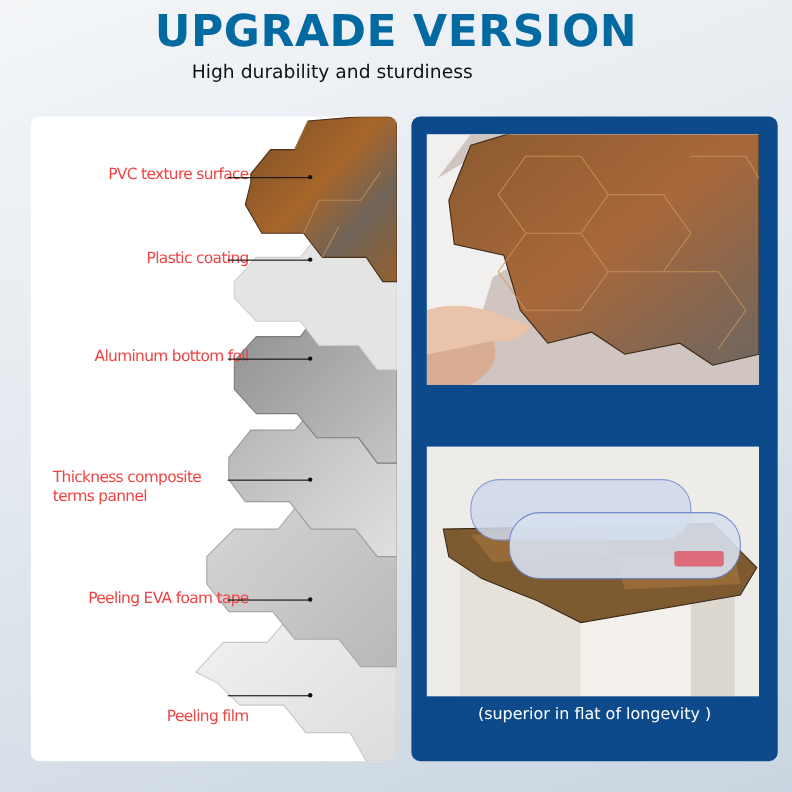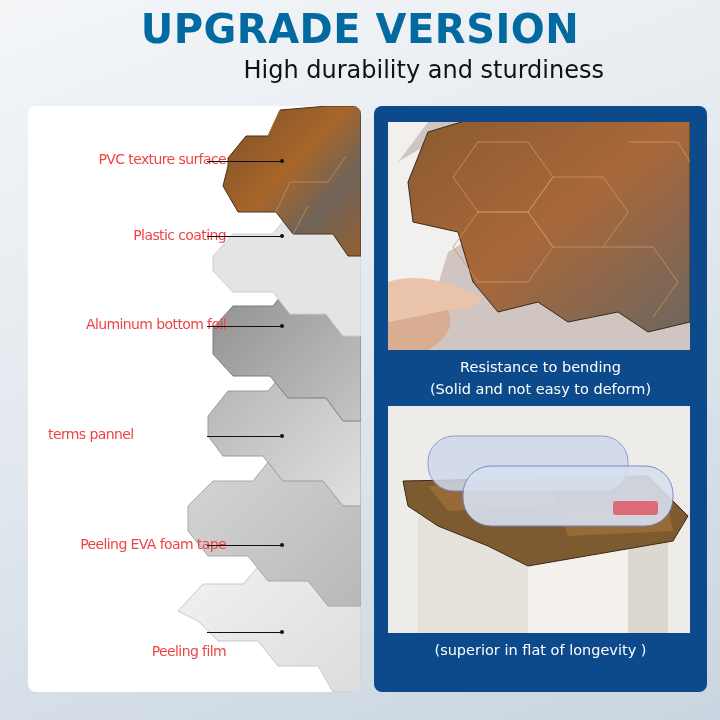--- a/index.html
+++ b/index.html
@@ -2,22 +2,22 @@
 <html><head>
 <meta charset="utf-8">
 <style>
   html,body{margin:0;padding:0;}
   body{width:720px;height:720px;overflow:hidden;position:relative;
     background:linear-gradient(160deg,#f4f6f8 0%,#e3e9ef 45%,#c9d5e0 100%);
     font-family:"Liberation Sans","DejaVu Sans",sans-serif;}
   .title{position:absolute;top:6px;left:0;width:720px;text-align:center;
     font-family:"DejaVu Sans",sans-serif;font-weight:bold;font-size:40px;letter-spacing:0.5px;
     color:#0369a1;}
-  .subtitle{position:absolute;top:56px;left:0;width:604px;text-align:right;
-    font-family:"DejaVu Sans",sans-serif;font-size:24px;color:#111;}
+  .subtitle{position:absolute;top:56px;left:0;width:604px;text-align:center;
+    font-family:"DejaVu Sans",sans-serif;font-size:17px;color:#111;}
   .left-card{position:absolute;left:28px;top:106px;width:333px;height:586px;background:#fff;
     border-radius:8px;overflow:hidden;}
   .layer-label{position:absolute;font-family:"DejaVu Sans",sans-serif;font-size:14px;color:#ef4444;
     letter-spacing:-0.6px;line-height:17px;text-align:right;}
   .leader{position:absolute;height:1px;background:#111;}
   .leader::after{content:"";position:absolute;right:-2px;top:-2px;width:4px;height:4px;border-radius:50%;background:#111;}
   .hex-stack{position:absolute;left:0;top:0;width:333px;height:586px;}
   .right-card{position:absolute;left:374px;top:106px;width:333px;height:586px;background:#0d4a8c;
     border-radius:8px;}
   .photo{position:absolute;left:14px;width:302px;overflow:hidden;}
@@ -74,20 +74,21 @@
   <div class="layer-label" style="right:135px;top:45px;">PVC texture surface</div>
   <div class="leader" style="left:179px;top:55px;width:75px;"></div>
 
   <div class="layer-label" style="right:135px;top:121px;">Plastic coating</div>
   <div class="leader" style="left:179px;top:130px;width:75px;"></div>
 
   <div class="layer-label" style="right:135px;top:210px;">Aluminum bottom foil</div>
   <div class="leader" style="left:179px;top:220px;width:75px;"></div>
 
   <div class="layer-label" style="left:20px;top:320px;text-align:left;">
+    <div>Thickness composite</div>
     <div>terms pannel</div>
   </div>
   <div class="leader" style="left:179px;top:330px;width:75px;"></div>
 
   <div class="layer-label" style="right:135px;top:430px;">Peeling EVA foam tape</div>
   <div class="leader" style="left:179px;top:439px;width:75px;"></div>
 
   <div class="layer-label" style="right:135px;top:537px;">Peeling film</div>
   <div class="leader" style="left:179px;top:526px;width:75px;"></div>
 </div>
@@ -102,24 +103,20 @@
             <stop offset="1" stop-color="#6e6660"></stop>
           </linearGradient>
       </defs>
       <path d="M10 40 L60 10 L110 40 L110 100 L60 130 L30 228 L302 228 L302 0 L40 0 Z" fill="#b9a9a4" opacity="0.6"></path>
       <path d="M40 10 L90 -5 L302 -5 L302 200 L260 210 L230 190 L180 200 L150 180 L110 190 L85 160 L70 110 L25 100 L20 60 Z" fill="url(#gT1)" stroke="#3a2a1a"></path>
       <path d="M90 20 L140 20 L165 55 L140 90 L90 90 L65 55 Z M165 55 L215 55 L240 90 L215 125 L165 125 L140 90 Z M240 20 L290 20 L302 40 M90 90 L140 90 L165 125 L140 160 L90 160 L65 125 Z M215 125 L265 125 L290 160 L265 195" fill="none" stroke="#c9995c" stroke-width="1" opacity="0.8"></path>
       <path d="M0 160 Q30 150 70 165 L95 175 Q85 190 60 188 L0 200 Z" fill="#e9c4ab"></path>
       <path d="M0 200 L60 188 Q70 210 40 228 L0 228 Z" fill="#d9ad92"></path>
     </svg>
   </div>
-  <div class="caption" style="top:250px;">
-    <div>Resistance to bending</div>
-    <div>(Solid and not easy to deform)</div>
-  </div>
 
   <div class="photo" style="top:300px;height:227px;background:#eeece8;">
     <svg width="302" height="227" viewBox="0 0 302 227">
       <rect x="30" y="110" width="110" height="117" fill="#e6e2db"></rect>
       <rect x="140" y="130" width="100" height="97" fill="#f4f1ec"></rect>
       <rect x="240" y="115" width="40" height="112" fill="#dcd8d0"></rect>
       <path d="M15 75 L260 70 L300 110 L285 135 L140 160 L100 140 L50 120 L20 100 Z" fill="#7d5a30" stroke="#3a2a18"></path>
       <path d="M40 80 L160 75 L170 100 L60 105 Z M170 100 L280 100 L285 125 L180 130 Z" fill="#a9773c" opacity="0.6"></path>
       <rect x="40" y="30" width="200" height="55" rx="26" fill="#cfd9ea" stroke="#7a8ed0" opacity="0.85"></rect>
       <rect x="75" y="60" width="210" height="60" rx="28" fill="#d7e0ee" stroke="#6c82cc" opacity="0.9"></rect>

